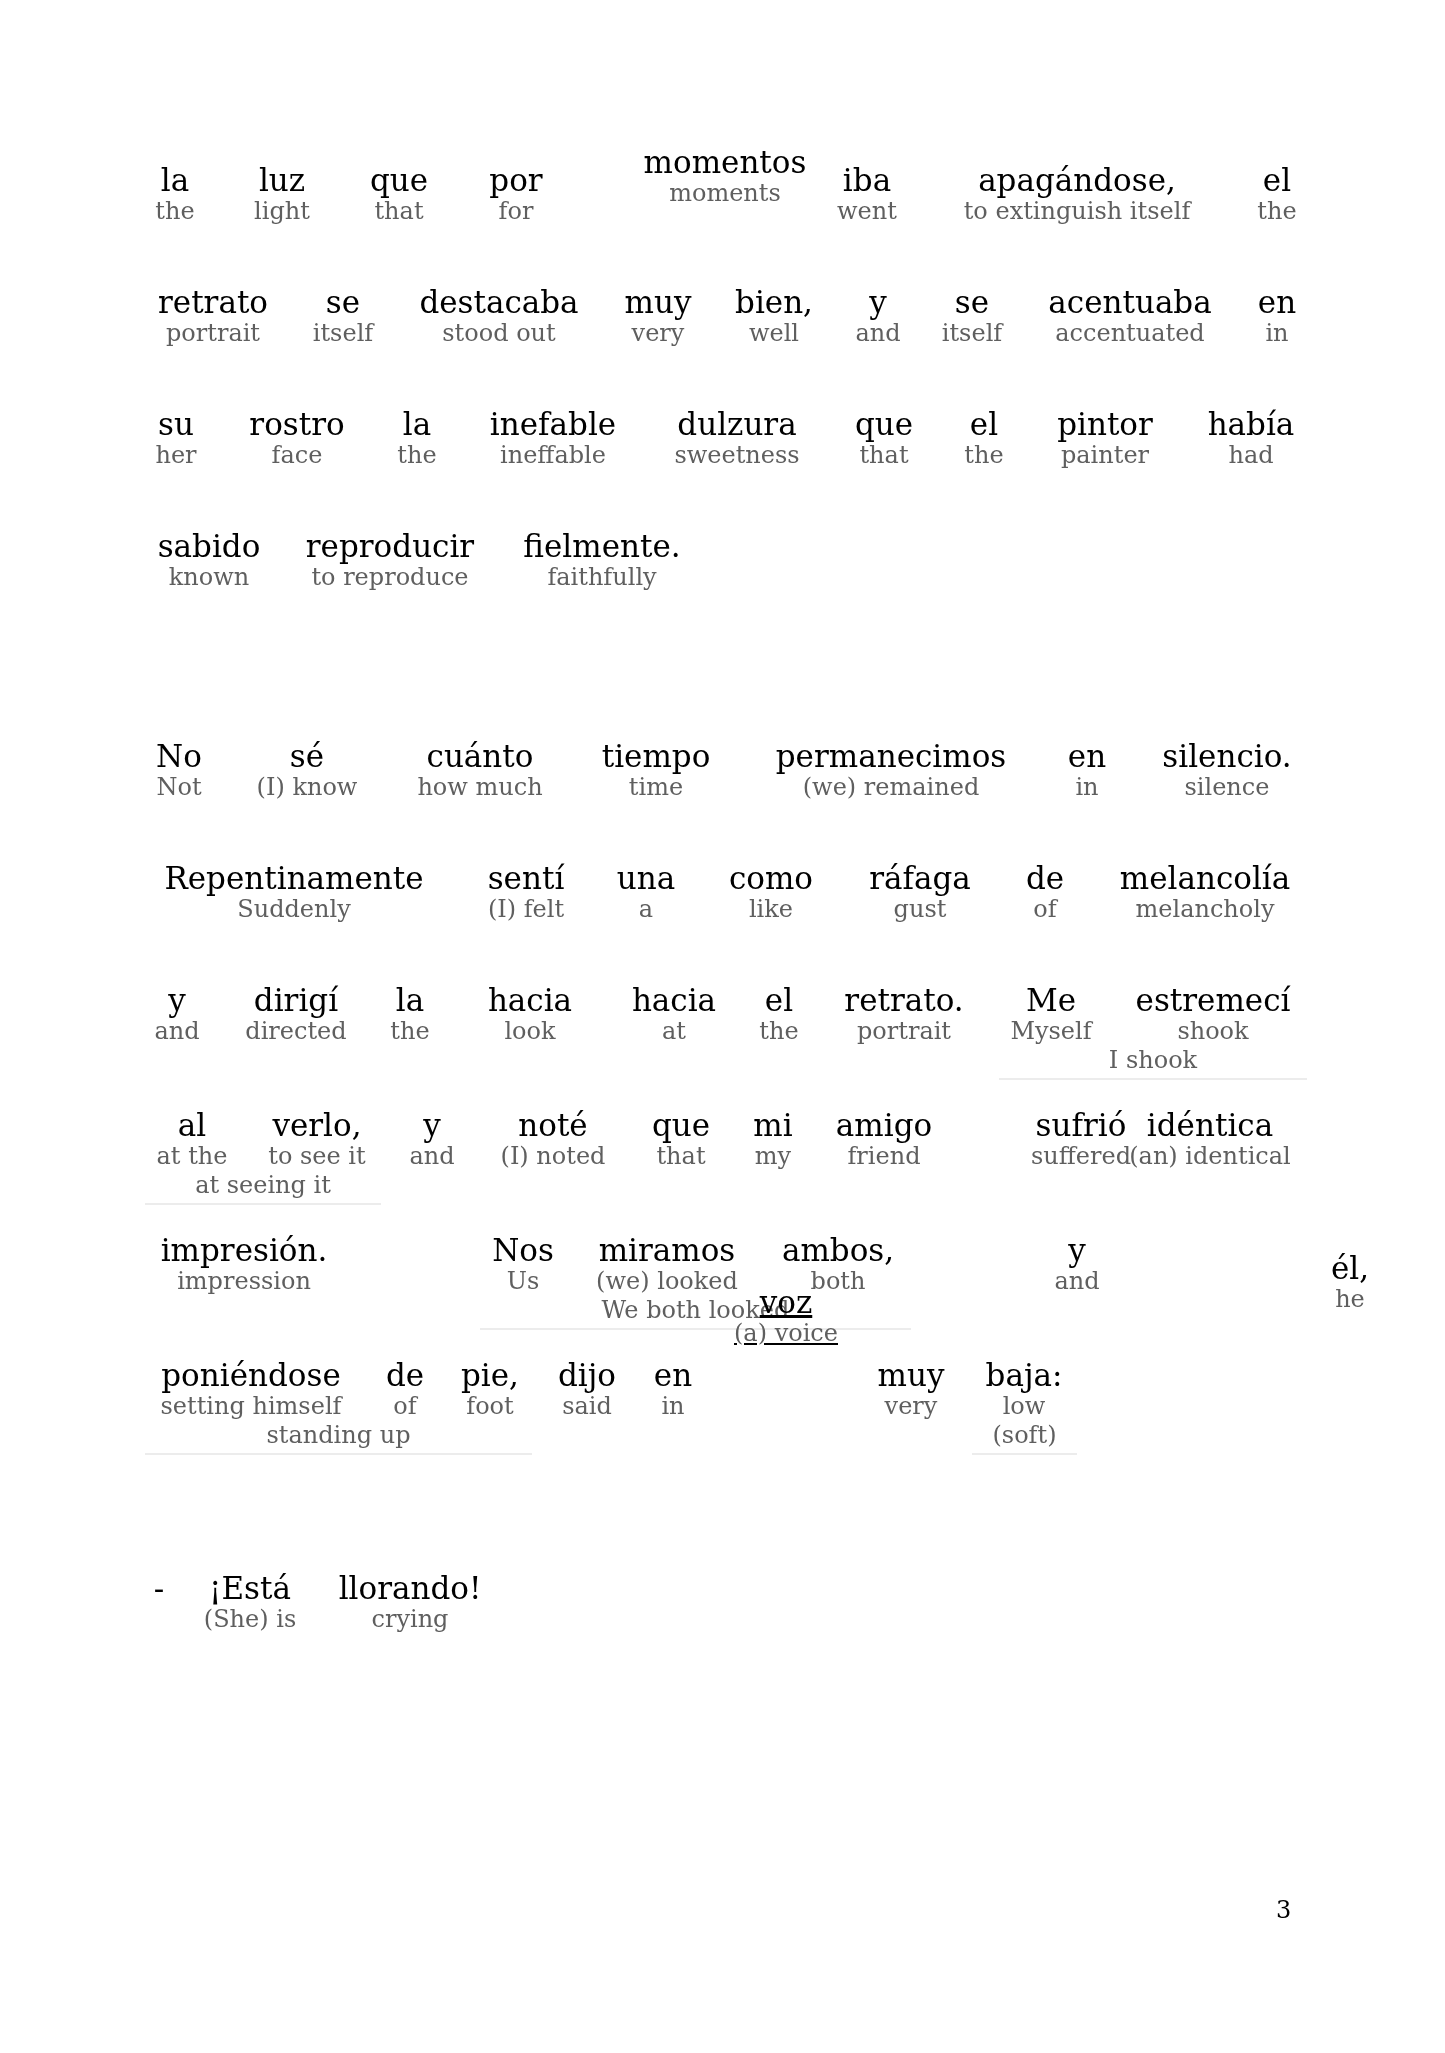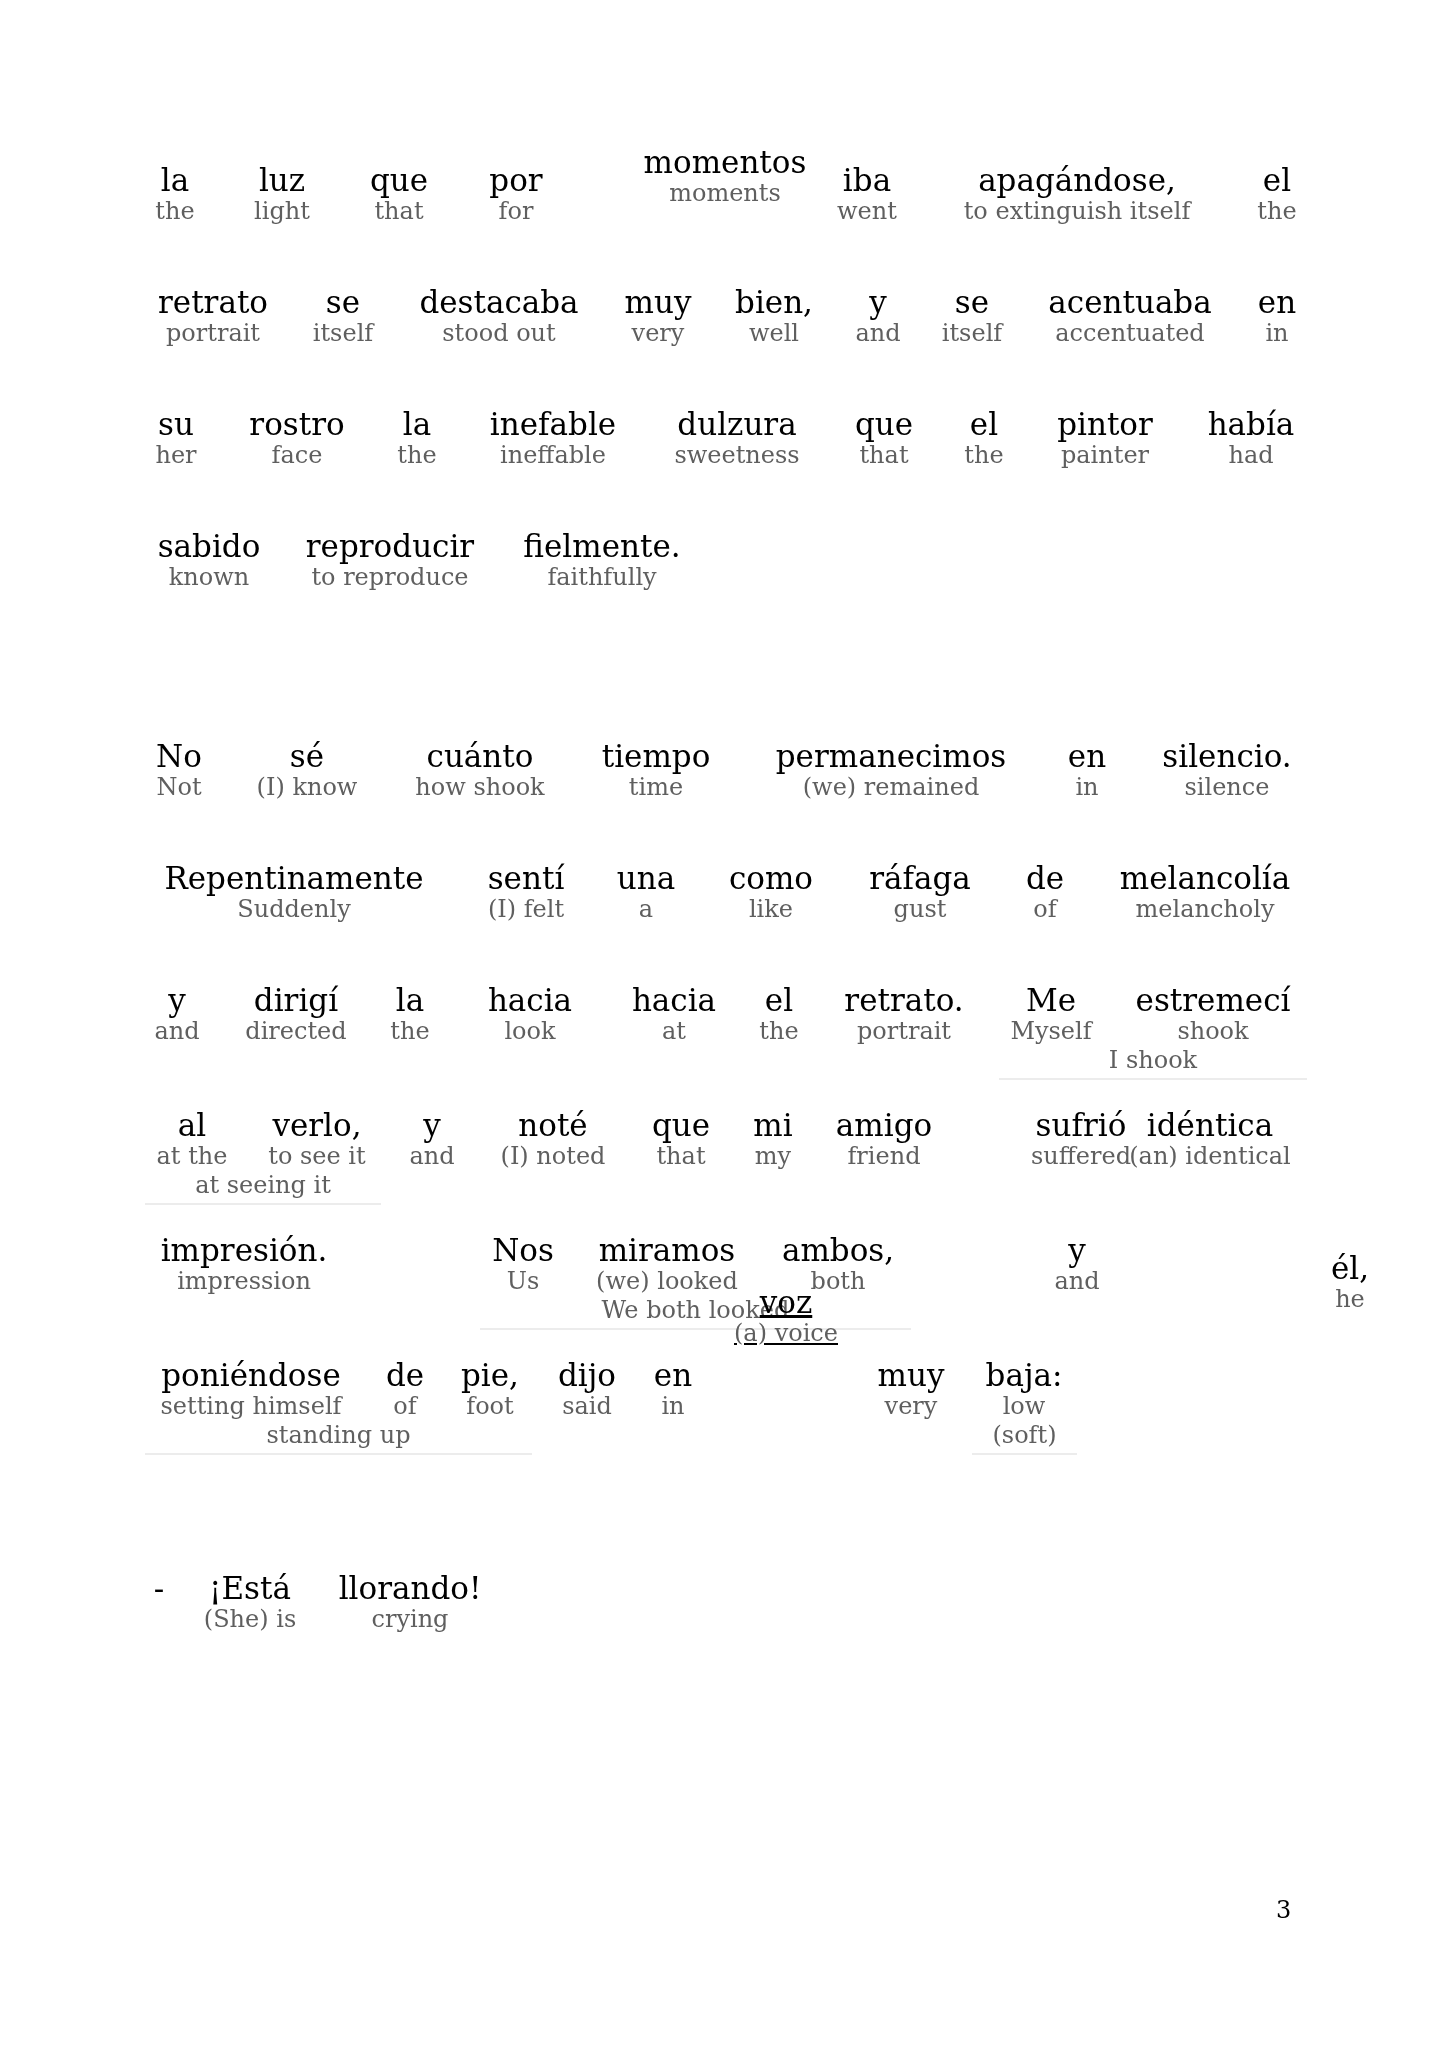--- a/index.html
+++ b/index.html
@@ -135,21 +135,21 @@
     <div class="word" style="left: 179px; top: 738px;">
       <span class="main">No</span>
       <span class="gloss">Not</span>
     </div>
     <div class="word" style="left: 307px; top: 738px;">
       <span class="main">sé</span>
       <span class="gloss">(I) know</span>
     </div>
     <div class="word" style="left: 480px; top: 738px;">
       <span class="main">cuánto</span>
-      <span class="gloss">how shook</span>
+      <span class="gloss">how much</span>
     </div>
     <div class="word" style="left: 656px; top: 738px;">
       <span class="main">tiempo</span>
       <span class="gloss">time</span>
     </div>
     <div class="word" style="left: 891px; top: 738px;">
       <span class="main">permanecimos</span>
       <span class="gloss">(we) remained</span>
     </div>
     <div class="word" style="left: 1087px; top: 738px;">

